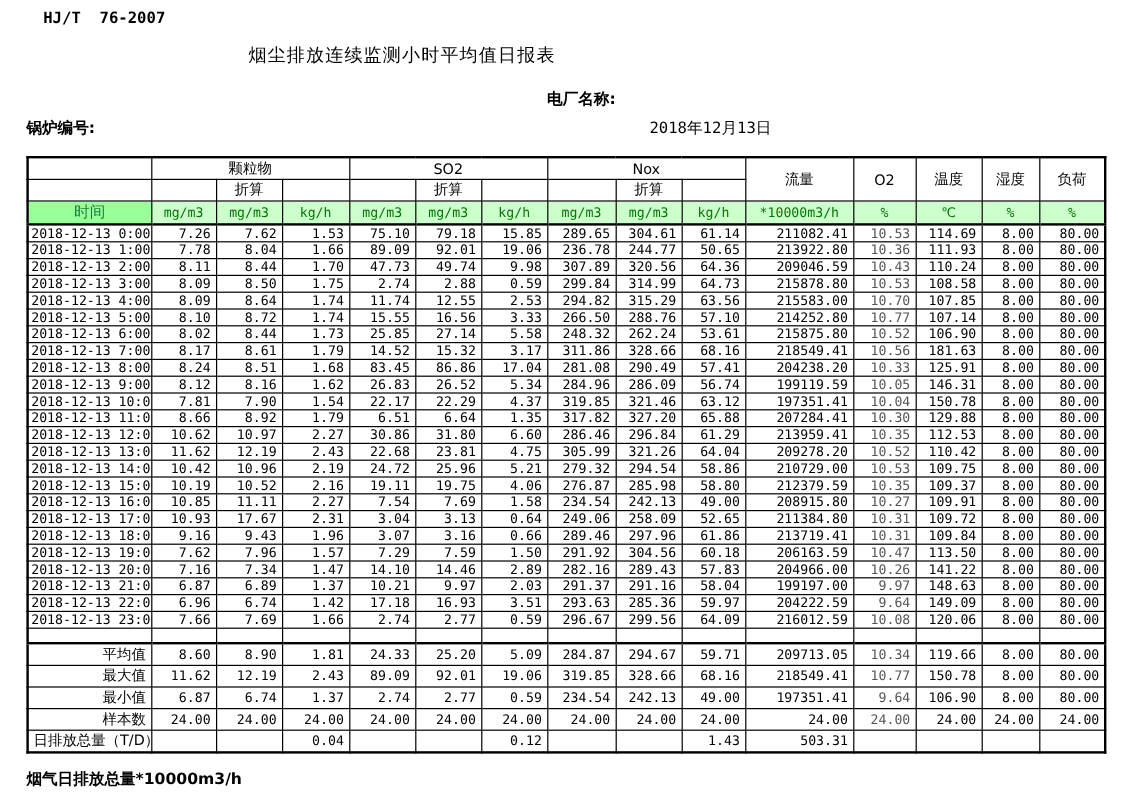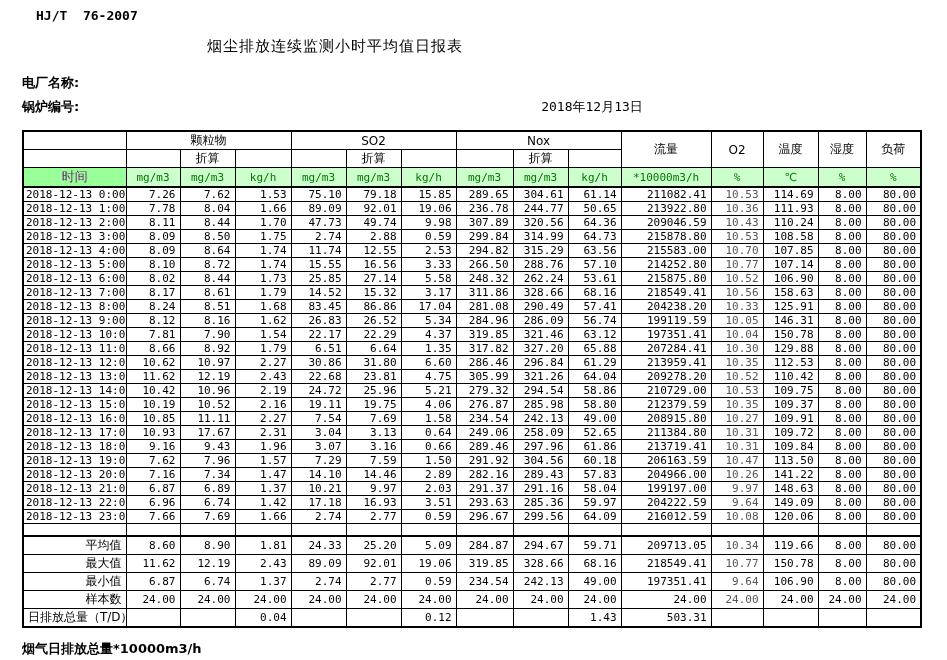--- a/index.html
+++ b/index.html
@@ -2,35 +2,35 @@
 <html><head>
 <meta charset="utf-8">
 <style>
   html,body{margin:0;padding:0;background:#fff;}
   body{width:947px;height:660px;overflow:hidden;
        font-family:"DejaVu Sans","Liberation Sans",sans-serif;color:#000;}
 
   .standard{white-space:pre;margin:8px 0 0 22px;font-size:13px;font-weight:bold;
             font-family:"DejaVu Sans Mono","DejaVu Sans",monospace;padding-left:14px;}
   .title{margin:14px 0 0 207px;font-size:15px;font-weight:normal;letter-spacing:1px;}
-  .plant-line{margin:18px 0 0 22px;font-size:13px;font-weight:bold;}
+  .plant-line{margin:18px 0 0 22px;font-size:13px;font-weight:bold;text-align:center;}
   .boiler-line{margin:6px 0 0 22px;font-size:13px;font-weight:bold;display:flex;align-items:baseline;}
   .report-date{margin-left:462px;font-weight:normal;font-size:13px;
                font-family:"DejaVu Sans Mono","DejaVu Sans",monospace;}
 
   table{margin:14px 0 0 22px;border-collapse:collapse;table-layout:fixed;width:898px;
         border:2px solid #000;font-size:11px;}
   td{border:1px solid #000;padding:0 2px;overflow:hidden;white-space:nowrap;
      font-family:"DejaVu Sans Mono","DejaVu Sans",monospace;}
 
   tr.h1 td,tr.h2 td{text-align:center;font-size:12px;height:14px;
                     font-family:"DejaVu Sans","Liberation Sans",sans-serif;}
   tr.h2 td{height:13px;}
   tr.units td{background:#ccffcc;color:#007700;text-align:center;height:15px;font-size:11px;}
-  tr.units td.time-h{background:#99ff99;color:#701a75;font-size:13px;
+  tr.units td.time-h{background:#99ff99;color:#15803d;font-size:13px;
                      font-family:"DejaVu Sans","Liberation Sans",sans-serif;}
   tr.units td{border-bottom:2px solid #000;}
 
   tr.data-row{height:13px;}
   tr.data-row td{text-align:right;padding-right:4px;}
   td.time-cell{text-align:right;padding-right:2px;}
   td.o2{color:#555;padding-right:9px;margin-left:36px;}
 
   tr.blank-row{height:12px;}
   tr.summary-row{height:13px;}
@@ -239,21 +239,21 @@
         <td>8.61</td>
         <td>1.79</td>
         <td>14.52</td>
         <td>15.32</td>
         <td>3.17</td>
         <td>311.86</td>
         <td>328.66</td>
         <td>68.16</td>
         <td>218549.41</td>
         <td class="o2">10.56</td>
-        <td>158.63</td>
+        <td>181.63</td>
         <td>8.00</td>
         <td>80.00</td>
       </tr>
       <tr class="data-row">
         <td class="time-cell">2018-12-13 8:00</td>
         <td>8.24</td>
         <td>8.51</td>
         <td>1.68</td>
         <td>83.45</td>
         <td>86.86</td>

